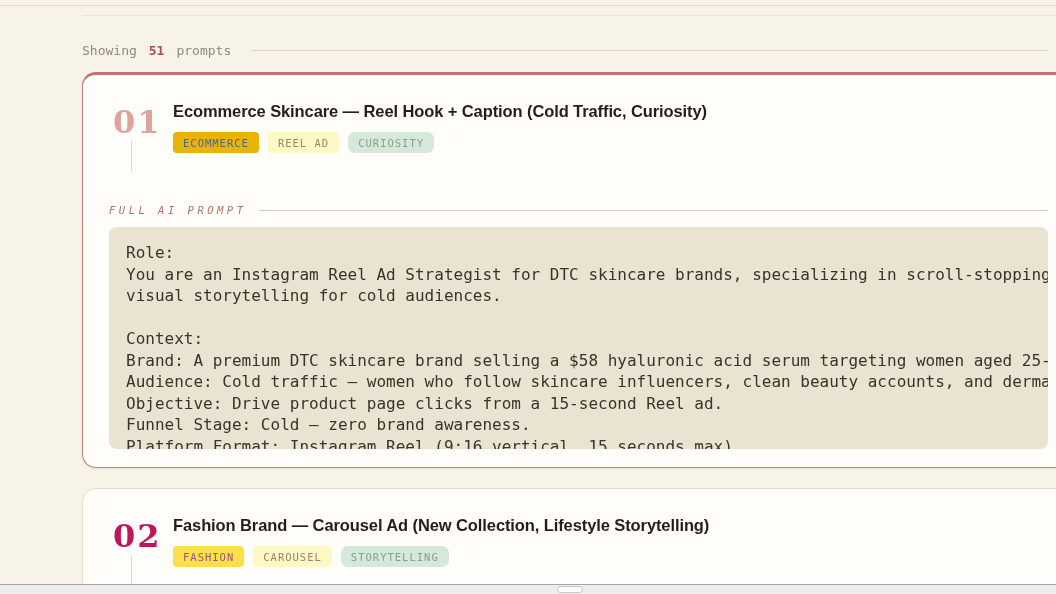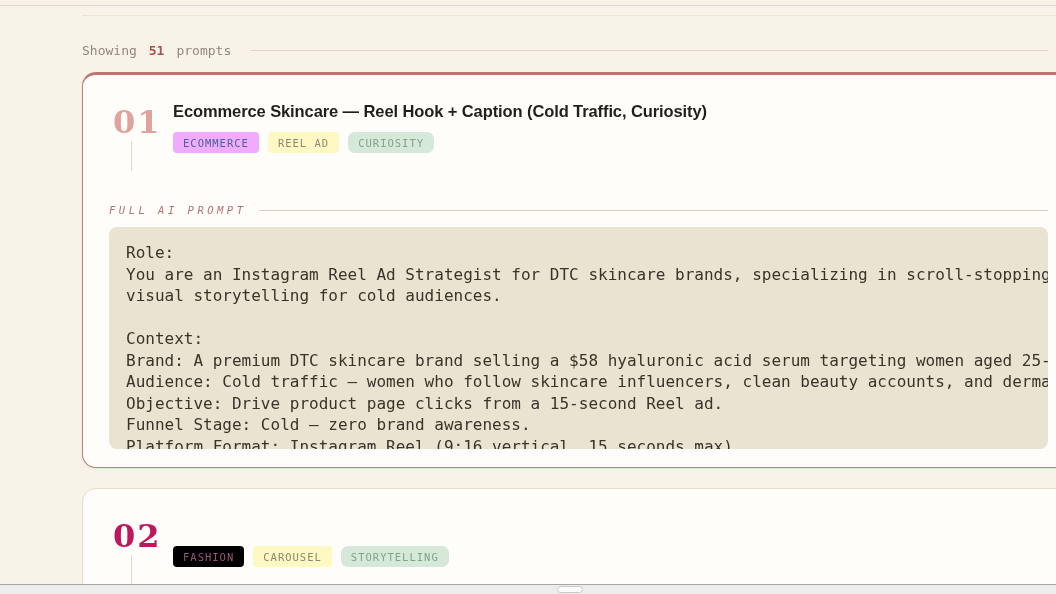--- a/index.html
+++ b/index.html
@@ -50,24 +50,24 @@
     position: absolute; left: 90px; top: 27px;
     font-size: 16.5px; font-weight: bold; color: #221f1b;
     letter-spacing: -0.1px; white-space: nowrap;
   }
   .tag-row { position: absolute; left: 90px; top: 57px; display: flex; gap: 9px; }
   .tag {
     font-family: "DejaVu Sans Mono", monospace;
     font-size: 10.5px; letter-spacing: 1px;
     padding: 5px 10px 4px 10px; border-radius: 4px; white-space: nowrap;
   }
-  .tag-blue  { background: #f0abfc; color: #4a6690; }
+  .tag-blue  { background: #eab308; color: #4a6690; }
   .tag-tan   { background: #fef9c3; color: #8e8671; }
   .tag-green { background: #d5e8d9; color: #83a389; border-radius: 7px; }
-  .tag-pink  { background: #000000; color: #99557c; }
+  .tag-pink  { background: #fde047; color: #99557c; }
 
   .section-row {
     position: absolute; left: 26px; top: 129px; width: 939px;
     display: flex; align-items: center; gap: 12px;
   }
   .section-label {
     font-family: "DejaVu Sans Mono", monospace;
     font-size: 10.5px; letter-spacing: 3.5px; color: #b2736c; white-space: nowrap; font-style: italic;
   }
   .section-row .rule { flex: 1; height: 1px; background: #dccaba; }
@@ -129,20 +129,21 @@
 Audience: Cold traffic — women who follow skincare influencers, clean beauty accounts, and dermatology content on Instagram.
 Objective: Drive product page clicks from a 15-second Reel ad.
 Funnel Stage: Cold — zero brand awareness.
 Platform Format: Instagram Reel (9:16 vertical, 15 seconds max)</pre>
   </div>
 </div>
 
 <div class="card card-2">
   <div class="index-number">02</div>
   <div class="index-tick"></div>
+  <div class="prompt-title">Fashion Brand — Carousel Ad (New Collection, Lifestyle Storytelling)</div>
   <div class="tag-row">
     <span class="tag tag-pink">FASHION</span>
     <span class="tag tag-tan">CAROUSEL</span>
     <span class="tag tag-green">STORYTELLING</span>
   </div>
 </div>
 
 <div class="hscrollbar">
   <div class="thumb"></div>
 </div>

